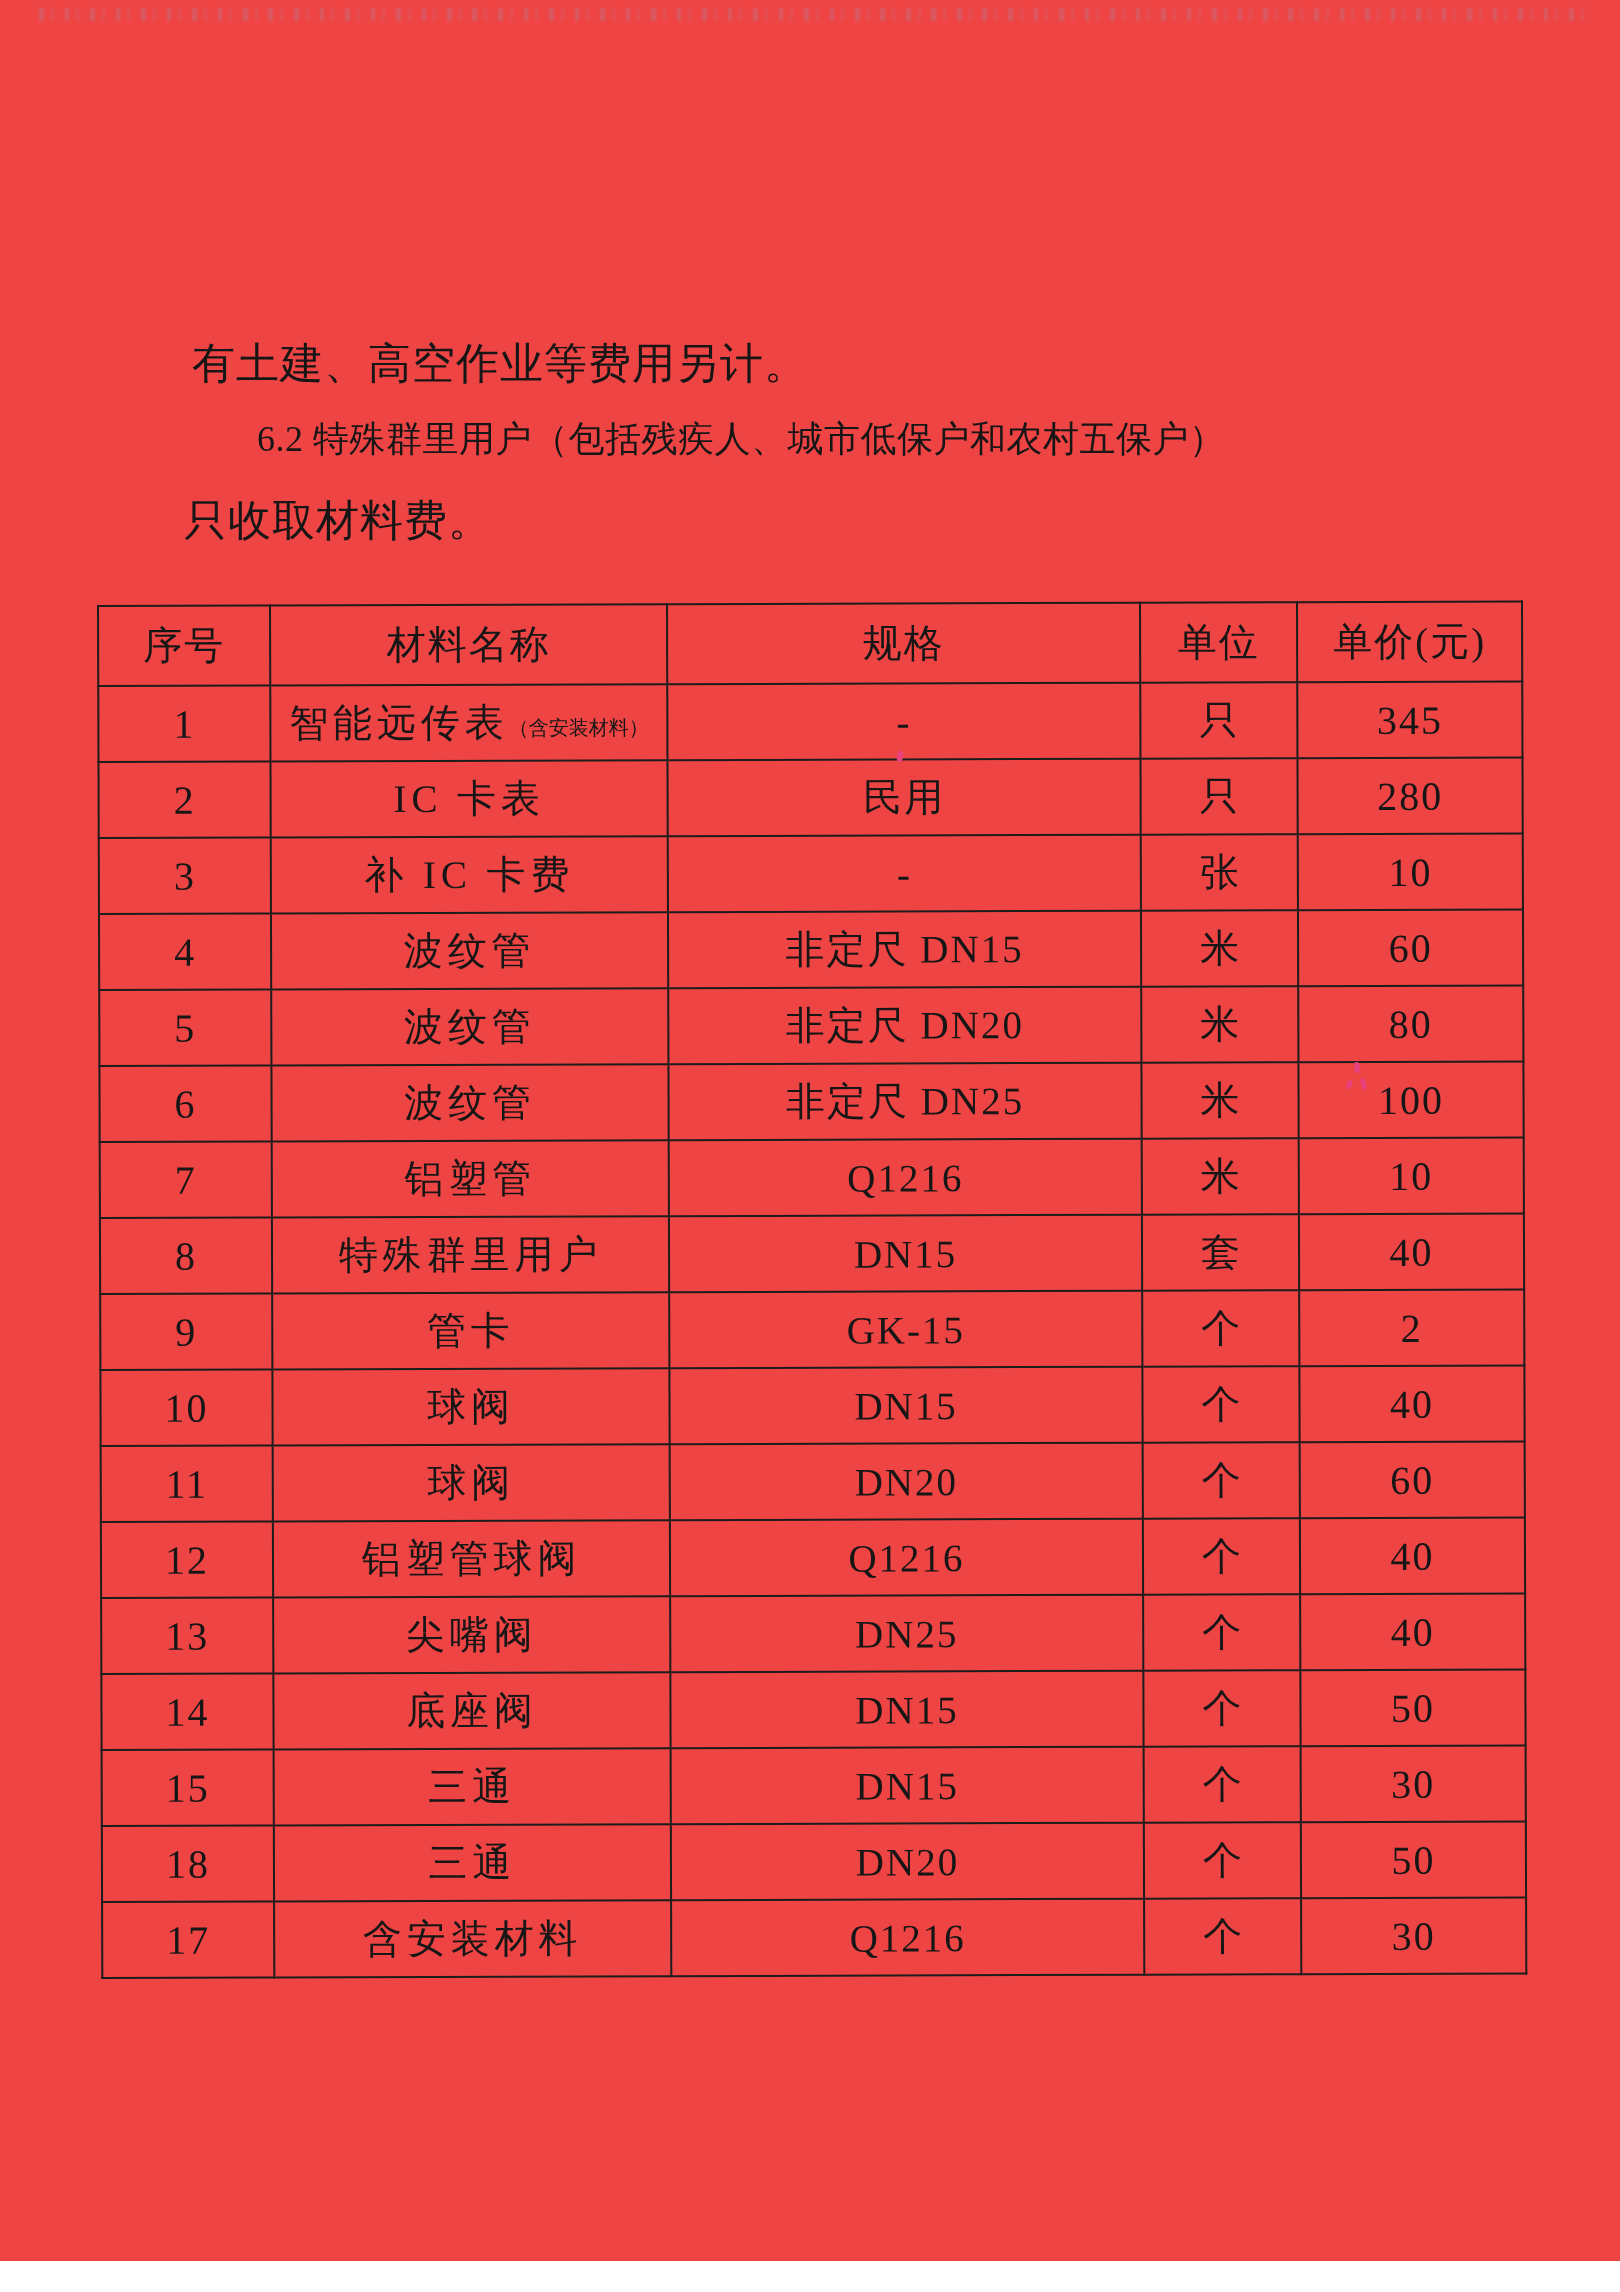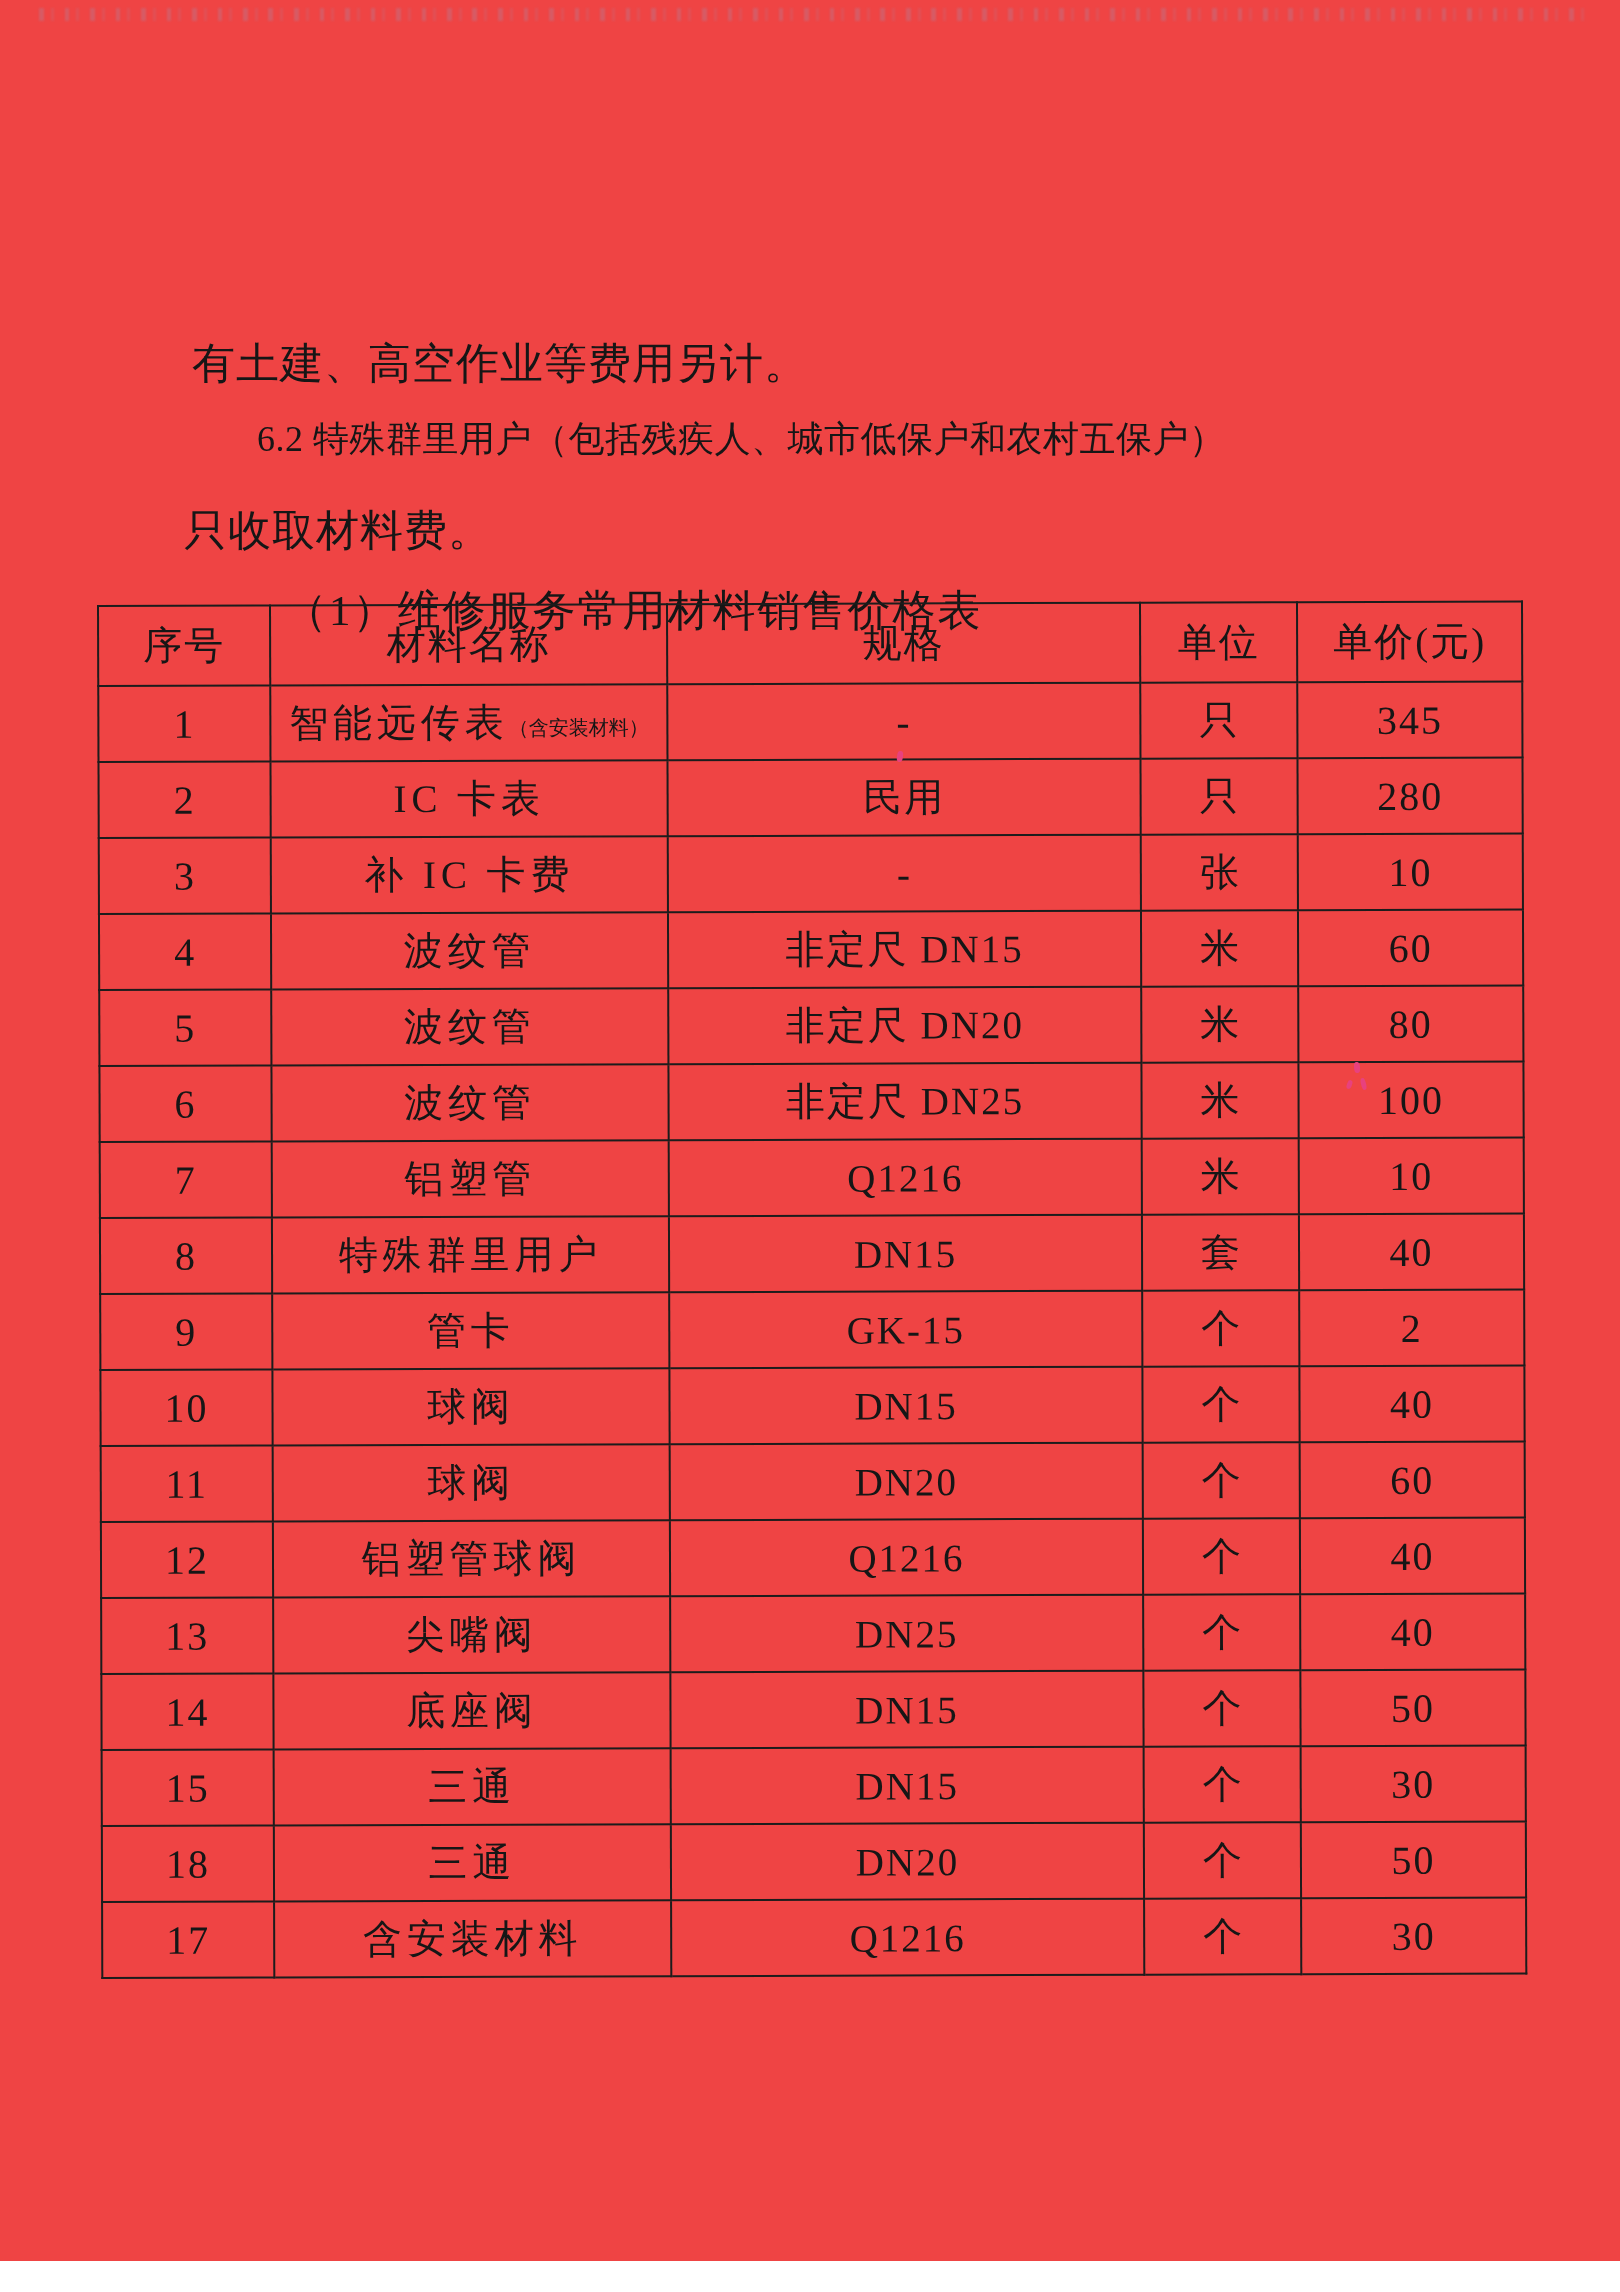--- a/index.html
+++ b/index.html
@@ -18,21 +18,21 @@
       rgba(130,175,220,.22) 0 4.9px, rgba(130,175,220,0) 4.9px 11.8px,
       rgba(130,175,220,.12) 11.8px 14.7px, rgba(130,175,220,0) 14.7px 25.5px);
     filter:blur(1px);
   }
   .para{
     position:absolute;line-height:1.08;white-space:nowrap;
     font-size:43px;letter-spacing:1px;
   }
   .para-fees{left:192px;top:298px;}
   .para-62{left:257px;top:384px;font-size:36px;letter-spacing:0.5px;}
-  .para-62-cont{left:184px;top:465px;}
+  .para-62-cont{left:184px;top:455px;}
   .table-caption{left:284px;top:545px;letter-spacing:2px;}
 
   table.price{
     position:absolute;left:97px;top:605px;width:1424px;
     border-collapse:collapse;table-layout:fixed;
     transform:rotate(-0.18deg);
     transform-origin:left top;
   }
   .price th,.price td{
     border-left:2px solid #1c1c1c;
@@ -63,21 +63,20 @@
 <div class="page">
 
   <div class="scan-band"></div>
 
   <p class="para para-fees">有土建、高空作业等费用另计。</p>
 
   <p class="para para-62">6.2 特殊群里用户（包括残疾人、城市低保户和农村五保户）</p>
 
   <p class="para para-62-cont">只收取材料费。</p>
 
-  <p class="para table-caption">（1）维修服务常用材料销售价格表</p>
 
   <table class="price">
     <colgroup>
       <col style="width:172px">
       <col style="width:397px">
       <col style="width:473px">
       <col style="width:157px">
       <col style="width:225px">
     </colgroup>
     <thead>

